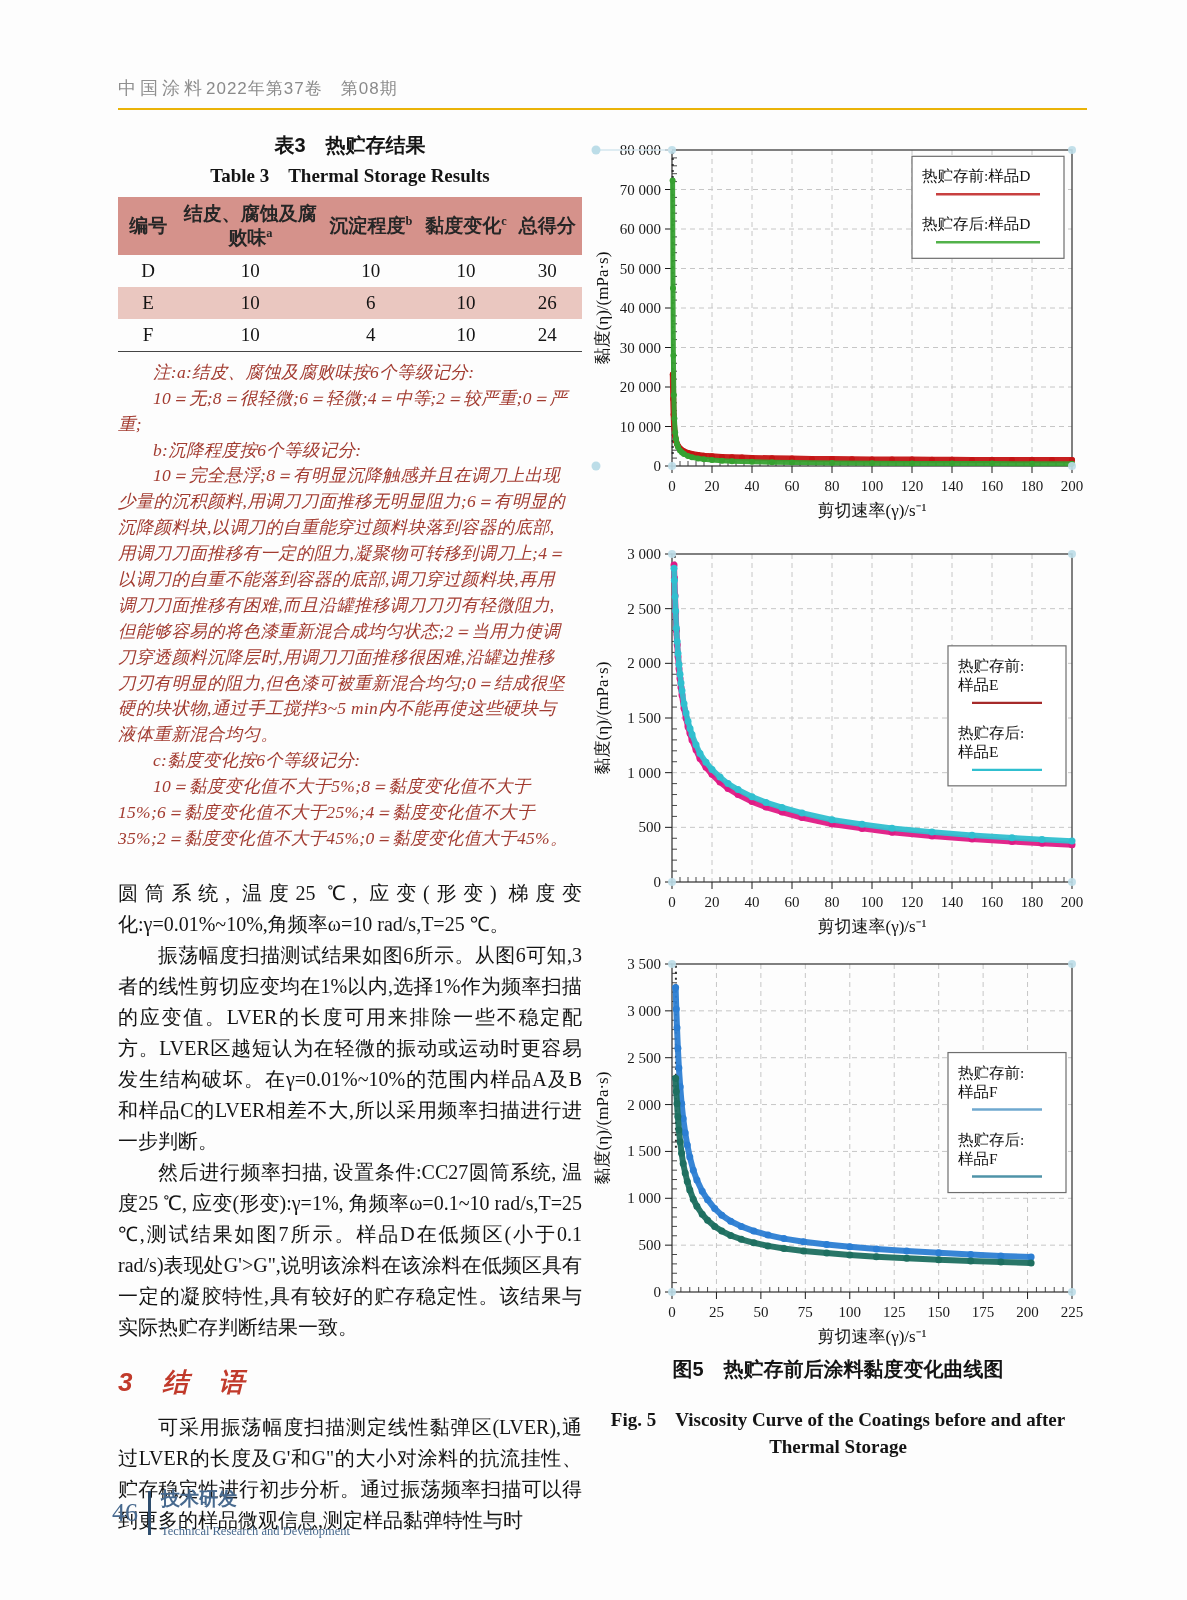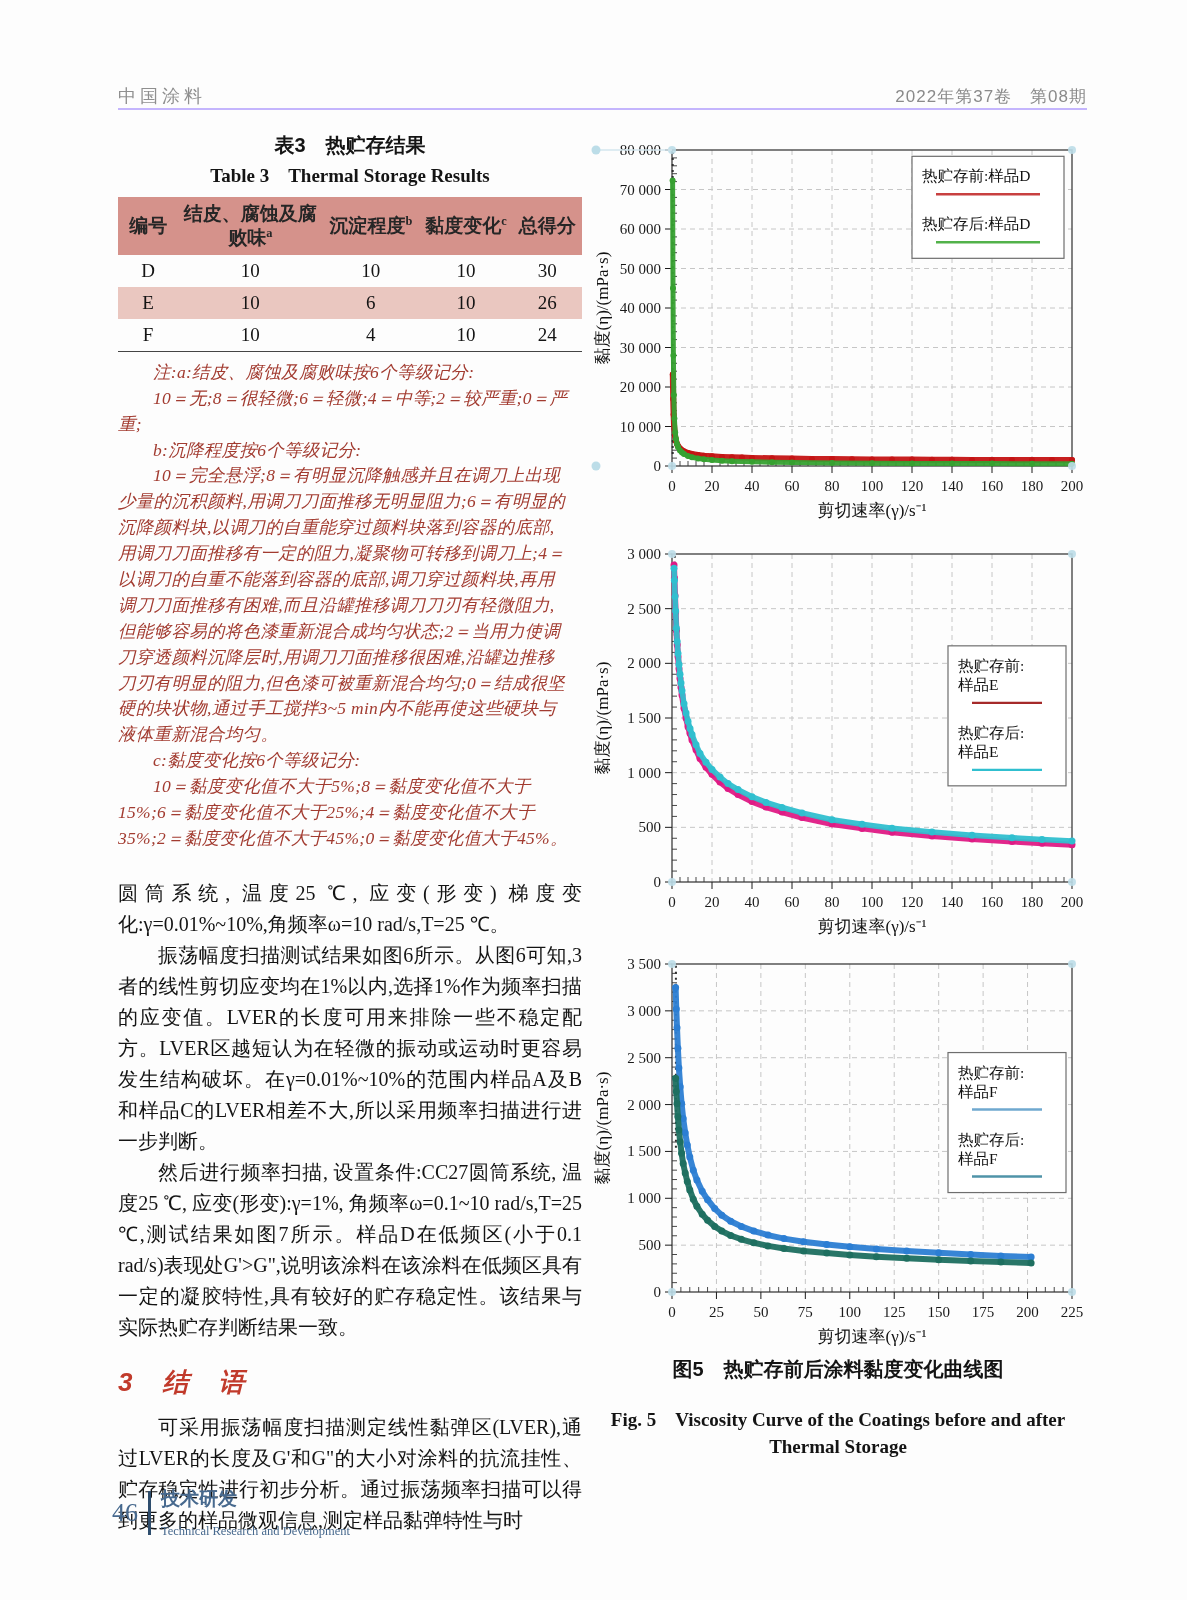--- a/index.html
+++ b/index.html
@@ -9,22 +9,22 @@
     --heading:#c13a2b;
     --footer:#47698e;
     --hdr:#8f8f8f;
   }
   *{box-sizing:border-box;}
   html,body{margin:0;padding:0;background:#ffffff;}
   .page{position:relative;width:1187px;height:1600px;background:#fdfdfd;overflow:hidden;
         font-family:"Liberation Serif",serif;color:#141414;}
   
   .page-header{position:absolute;left:118px;right:100px;top:70px;height:40px;
-        border-bottom:2px solid #c4b5fd;display:flex;justify-content:space-between;align-items:flex-end;
-        font-family:"Liberation Sans",sans-serif;}
+        border-bottom:2px solid #eab308;display:flex;justify-content:flex-start;align-items:flex-end;
+        padding-bottom:8px;font-family:"Liberation Sans",sans-serif;}
   .journal{color:var(--hdr);font-size:18px;letter-spacing:4px;}
   .issue{color:#8a8a8a;font-size:17px;letter-spacing:1px;}
   
   .col-left{position:absolute;left:118px;top:128px;width:464px;}
   .col-right{position:absolute;left:588px;top:128px;width:500px;height:1360px;}
   
   .tbl-title-cn{text-align:center;font-size:20px;font-weight:bold;font-family:"Liberation Sans",sans-serif;margin:4px 0 4px;}
   .tbl-title-en{text-align:center;font-size:19px;font-weight:bold;margin-bottom:8px;font-family:Liberation Serif, serif;}
   table.results{width:100%;border-collapse:collapse;font-size:19px;border-bottom:1.5px solid #444;}
   table.results th{background:var(--tbl-head);font-weight:600;padding:5px 1px;line-height:1.25;color:#262626;text-align:center;}

